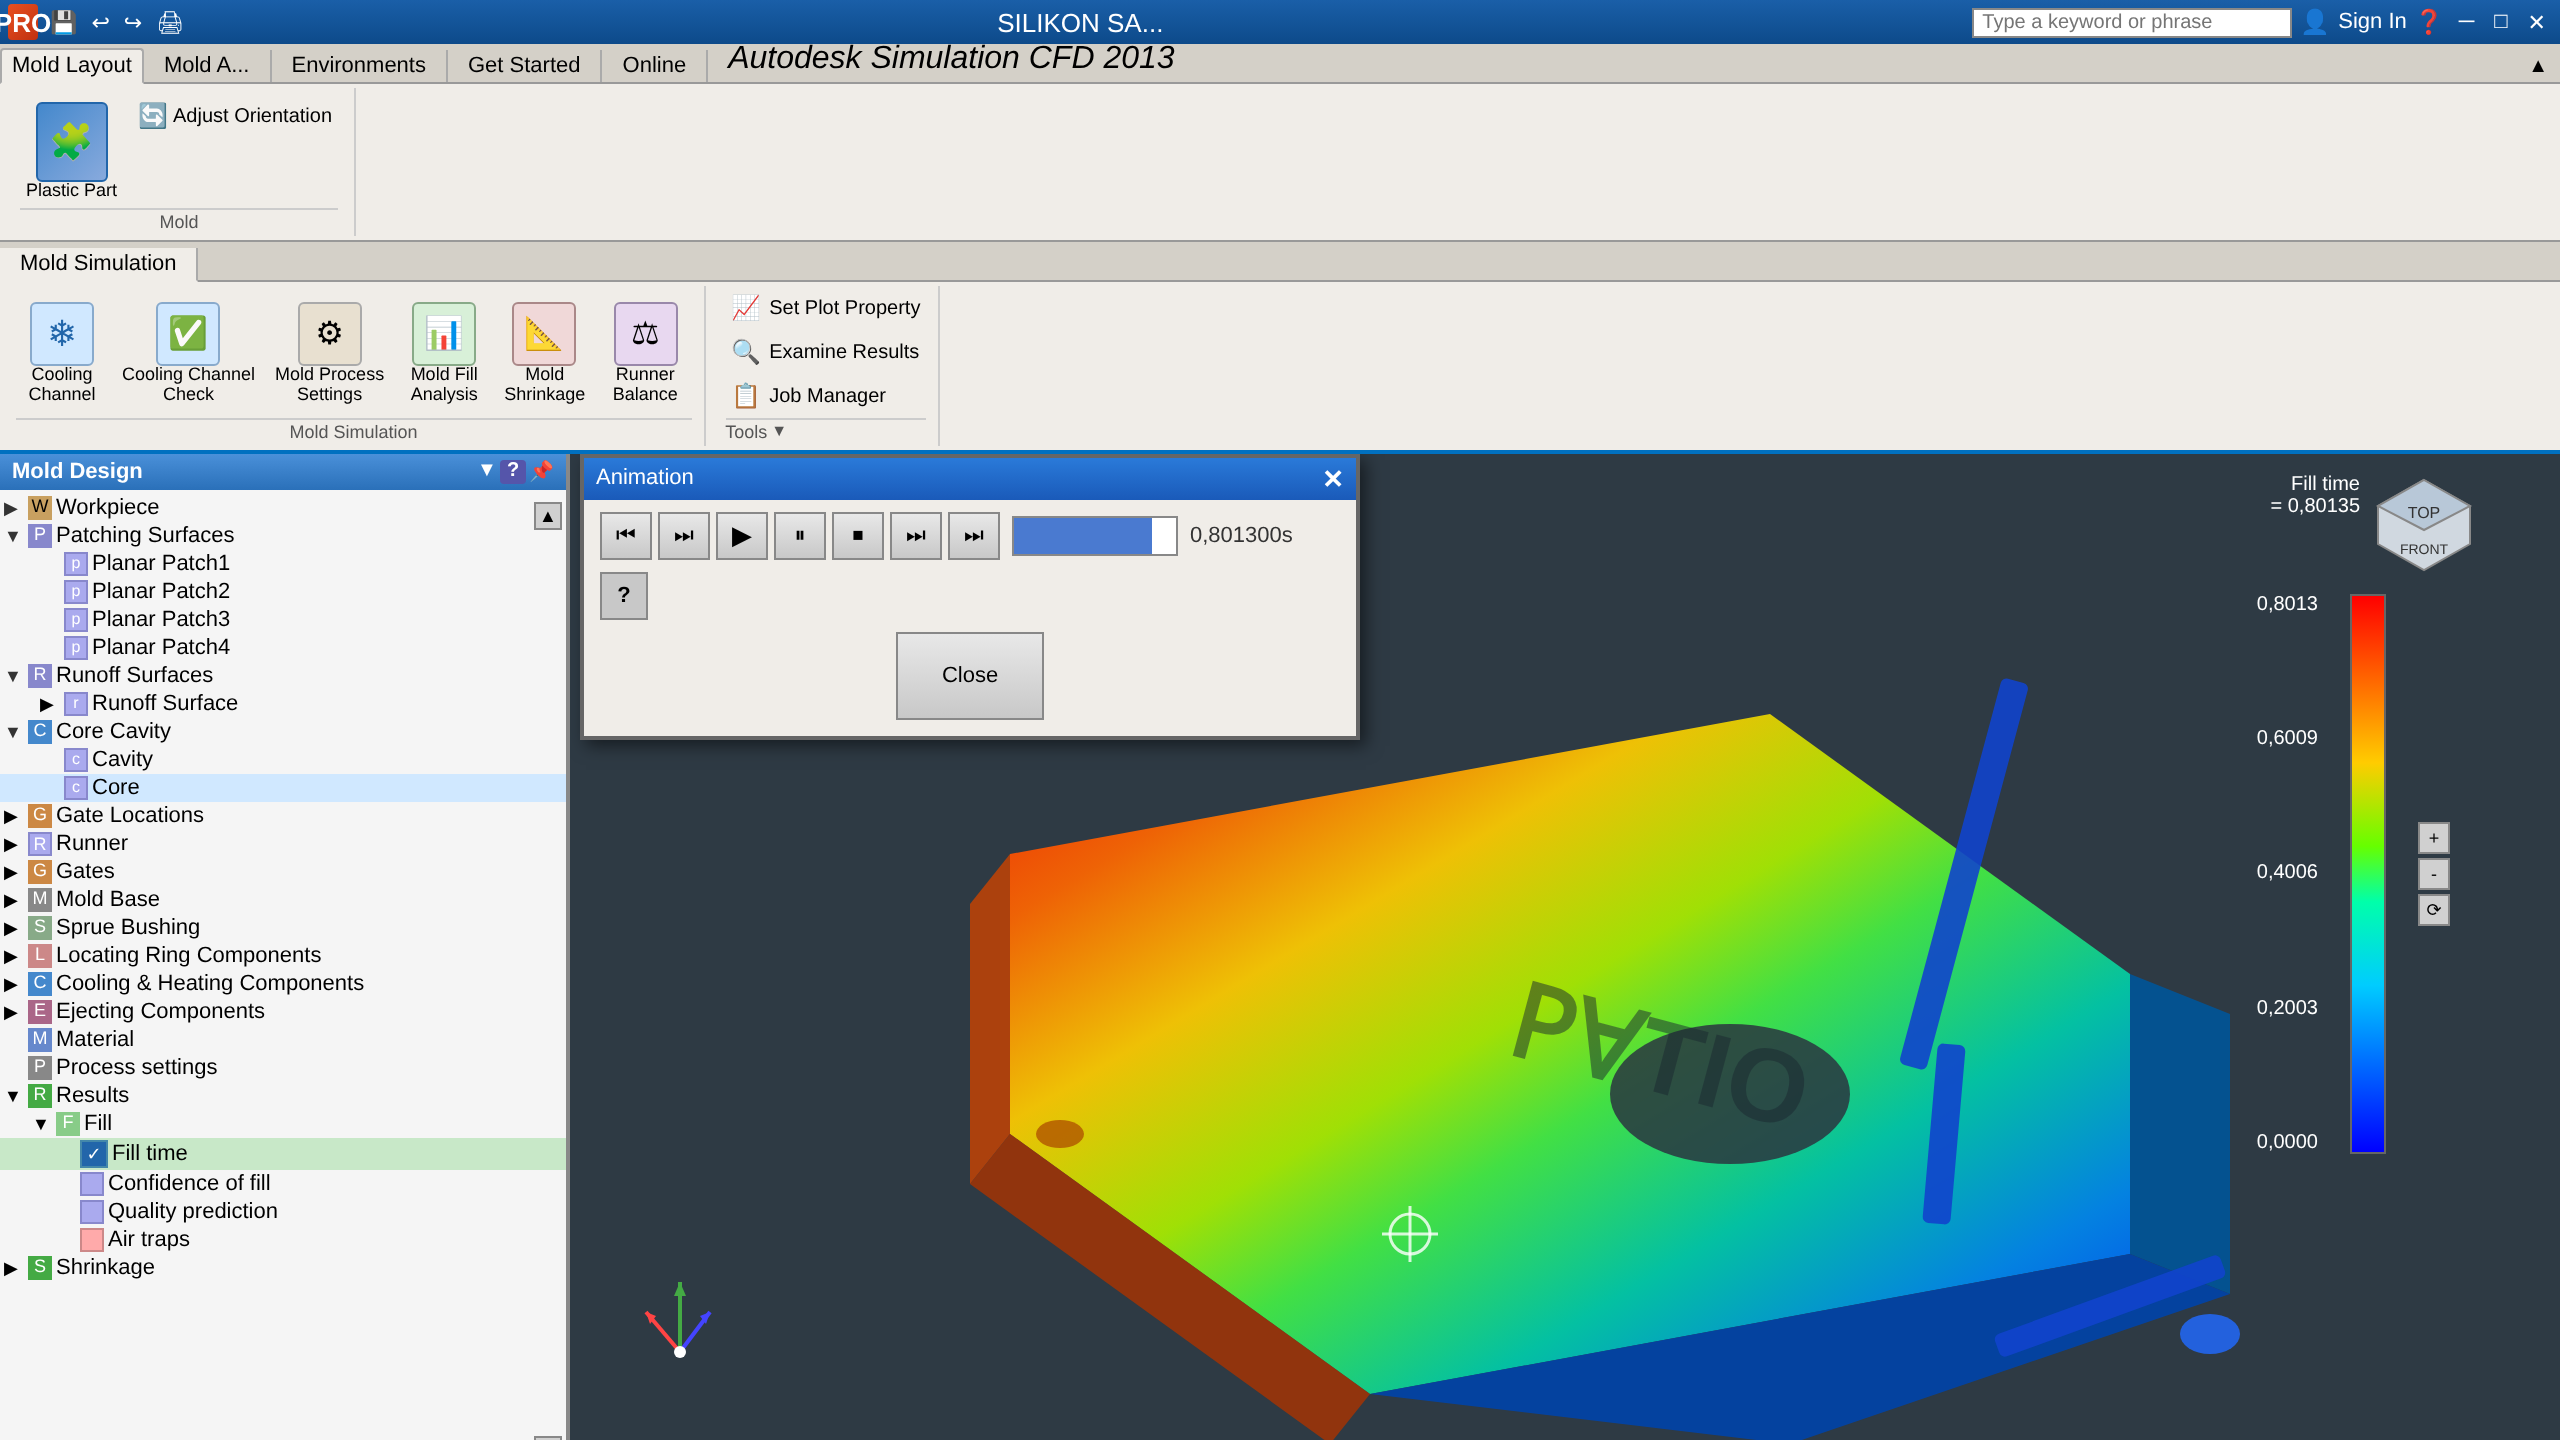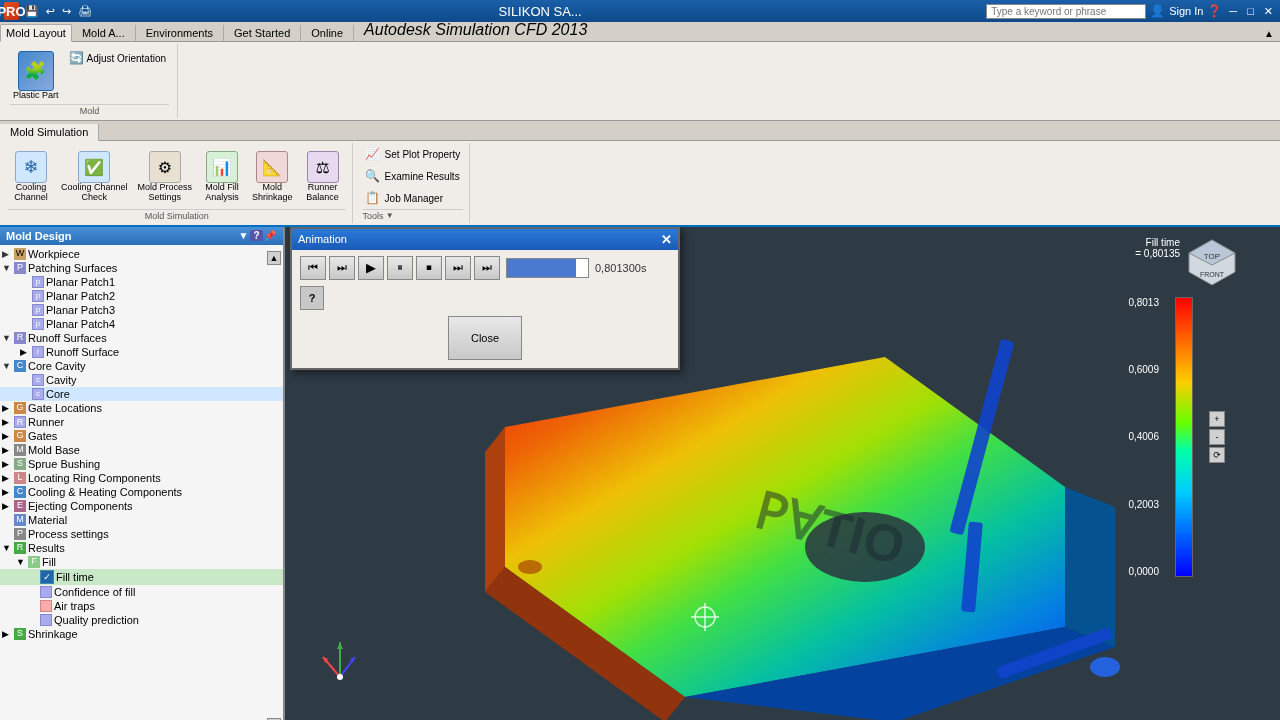--- a/index.html
+++ b/index.html
@@ -265,27 +265,27 @@
         <div style="width: 14px; height: 14px; border: 1px solid #4488aa; background: #2266aa; display: flex; align-items: center; justify-content: center; margin-right: 2px; font-size: 9px; color: white;">✓</div>
         <span>Fill time</span>
       </div>
       <div style="display: flex; align-items: center; padding: 1px 2px; padding-left: 28px; cursor: pointer; white-space: nowrap;">
         <span style="width: 12px; font-size: 9px;"></span>
         <span style="width: 12px; height: 12px; background: #aaaaee; display: inline-block; margin-right: 2px; font-size: 8px; border: 1px solid #8888cc;"></span>
         <span>Confidence of fill</span>
       </div>
       <div style="display: flex; align-items: center; padding: 1px 2px; padding-left: 28px; cursor: pointer; white-space: nowrap;">
         <span style="width: 12px; font-size: 9px;"></span>
+        <span style="width: 12px; height: 12px; background: #aaaaee; display: inline-block; margin-right: 2px; font-size: 8px; border: 1px solid #8888cc;"></span>
+        <span>Quality prediction</span>
+      </div>
+      <div style="display: flex; align-items: center; padding: 1px 2px; padding-left: 28px; cursor: pointer; white-space: nowrap;">
+        <span style="width: 12px; font-size: 9px;"></span>
         <span style="width: 12px; height: 12px; background: #ffaaaa; display: inline-block; margin-right: 2px; font-size: 8px; border: 1px solid #cc8888;"></span>
         <span>Air traps</span>
-      </div>
-      <div style="display: flex; align-items: center; padding: 1px 2px; padding-left: 28px; cursor: pointer; white-space: nowrap;">
-        <span style="width: 12px; font-size: 9px;"></span>
-        <span style="width: 12px; height: 12px; background: #aaaaee; display: inline-block; margin-right: 2px; font-size: 8px; border: 1px solid #8888cc;"></span>
-        <span>Quality prediction</span>
       </div>
 
       <div style="display: flex; align-items: center; padding: 1px 2px; cursor: pointer; white-space: nowrap;">
         <span style="width: 12px; font-size: 9px;">▶</span>
         <span style="width: 12px; height: 12px; background: #44aa44; display: inline-block; margin-right: 2px; font-size: 9px; text-align: center; color: white;">S</span>
         <span>Shrinkage</span>
       </div>
     </div>
 
     <div style="position: absolute; right: 2px; top: 24px; width: 14px; height: 14px; background: #d0d0d0; border: 1px solid #888; display: flex; align-items: center; justify-content: center; font-size: 9px; cursor: pointer;">▲</div>

